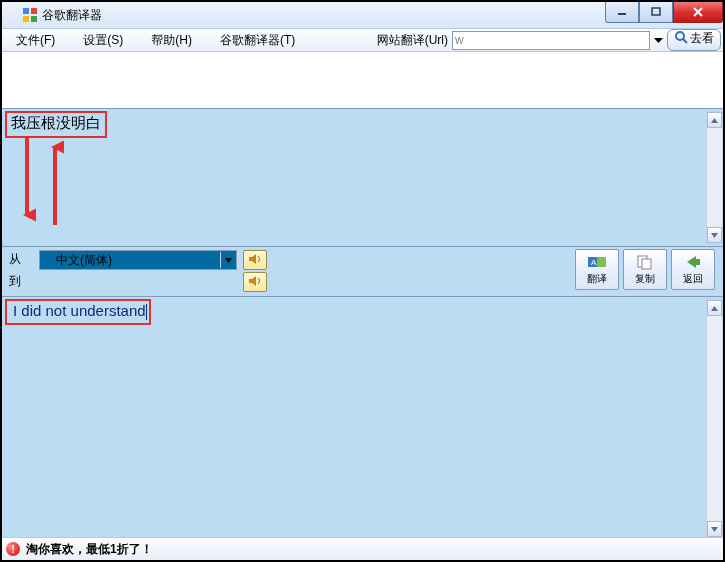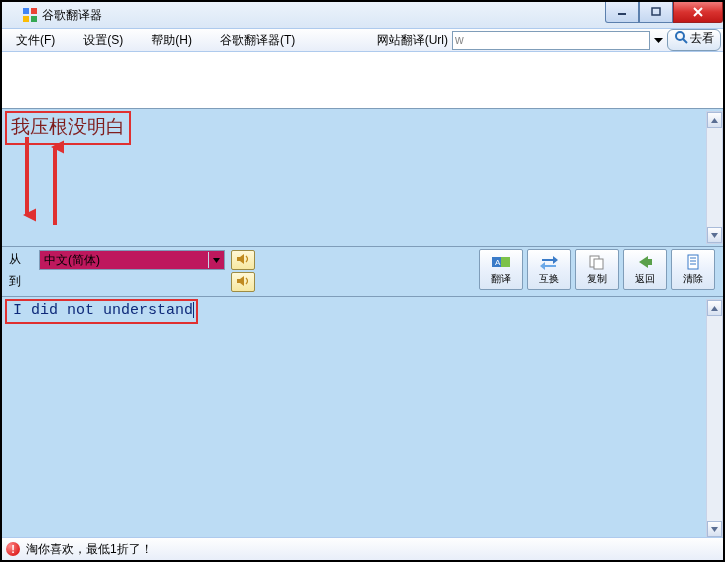--- a/index.html
+++ b/index.html
@@ -16,46 +16,46 @@
   .menuitem{padding:2px 6px;color:#000}
   .url-area{margin-left:auto;display:flex;align-items:center;gap:4px;padding-right:2px}
   .url-label{color:#000}
   .url-input{width:192px;height:17px;border:1px solid #7f9db9;font-size:12px;padding:0 2px;background:#fff;color:#888}
   .go-btn{height:20px;padding:0 6px;border:1px solid #7f9db9;border-radius:6px;background:linear-gradient(#fff,#dbe7f6);display:flex;gap:2px}
   .go-btn svg{display:block}
   
   .whitespace{height:56px;background:#fff}
   
   .src-panel{height:137px;background:#bcdcf4;border-top:1px solid #7f9db9;border-bottom:1px solid #7f9db9;position:relative}
-  .src-text-box{position:absolute;left:3px;top:2px;padding:1px 4px 3px 4px;border:2px solid #e03030;color:#7f1d1d;font-size:19px;font-family:"SimSun"}
+  .src-text-box{position:absolute;left:3px;top:2px;padding:1px 4px 3px 4px;border:2px solid #e03030;color:#000000;font-size:15px;font-family:"SimSun"}
   .annot-arrow{position:absolute}
   .scrollbar{position:absolute;right:0;top:2px;width:15px;bottom:2px;background:#e9eef6;border:1px solid #c8d3e8}
   .sb-btn{height:14px;background:linear-gradient(#fdfdfe,#d7e1f1);border:1px solid #a9bbd9;display:flex;align-items:center;justify-content:center}
   .sb-btn.bottom{position:absolute;bottom:0;left:0;right:0}
   
   .lang-bar{height:45px;background:#bcdcf4;border-bottom:1px solid #7f9db9;display:flex;align-items:flex-start;padding:2px 4px;position:relative}
   .lang-labels{width:30px;display:flex;flex-direction:column;gap:5px;padding-top:2px;padding-left:3px}
   .lang-selects{display:flex;flex-direction:column;gap:2px;padding-top:1px}
-  .combo{width:180px;height:18px;border:1px solid #7f9db9;background:#be185d;display:flex;align-items:center;justify-content:space-between;padding-left:4px}
+  .combo{width:180px;height:18px;border:1px solid #7f9db9;background:#0369a1;display:flex;align-items:center;justify-content:space-between;padding-left:16px}
   .combo-arrow{width:15px;height:16px;border-left:1px solid #c8d3e8;display:flex;align-items:center;justify-content:center}
   .speaker-col{display:flex;flex-direction:column;gap:2px;padding-top:1px;margin-left:6px}
   .speaker{width:22px;height:18px;border:1px solid #9c8b45;border-radius:2px;background:linear-gradient(#fff8d7,#f7e8a1);display:flex;align-items:center;justify-content:center}
   
   .actions{position:absolute;right:8px;top:2px;display:flex;gap:4px}
   .act-btn{width:42px;height:39px;border:1px solid #7f9db9;border-radius:2px;background:linear-gradient(#fff,#eaf1fc 50%,#dbe7f6);display:flex;flex-direction:column;align-items:center;justify-content:center;gap:1px}
   .act-btn .ico{width:22px;height:18px;display:flex;align-items:center;justify-content:center}
   .act-btn .lbl{font-size:10px;color:#000}
   
   .out-panel{height:243px;background:#bcdcf4;position:relative}
-  .out-text-box{position:absolute;left:3px;top:2px;padding:1px 2px 3px 6px;border:2px solid #e03030;color:#0e2a7a;font-size:15px;font-family:Liberation Mono, monospace}
+  .out-text-box{position:absolute;left:3px;top:2px;padding:1px 2px 3px 6px;border:2px solid #e03030;color:#0e2a7a;font-size:15px;font-family:Liberation Sans, sans-serif}
   .out-text-box .caret{border-right:1px solid #0e2a7a;margin-left:0;display:inline-block;height:16px;vertical-align:middle}
   
   .statusbar{position:absolute;left:0;right:0;bottom:0;height:22px;background:linear-gradient(#fefefe,#e8eef9);border-top:1px solid #aecaed;display:flex;align-items:center;padding-left:4px;gap:6px}
   .err-ico{width:14px;height:14px;border-radius:50%;background:radial-gradient(circle at 30% 30%,#ff8888,#d40000);display:flex;align-items:center;justify-content:center;color:#fff;font-weight:bold;font-size:11px}
-  .status-text{font-weight:normal;color:#000}
+  .status-text{font-weight:bold;color:#000}
 </style>
 </head>
 <body>
 
 <div class="window">
 
   <div class="titlebar">
     <span class="app-icon">
       <svg width="16" height="16">
           <rect x="1" y="1" width="6" height="6" fill="#4285f4"></rect>
@@ -179,55 +179,35 @@
               <rect x="1" y="3" width="9" height="10" fill="#3a7bc8"></rect>
               <rect x="10" y="3" width="9" height="10" fill="#7cc24a"></rect>
               <text x="4" y="11" font-size="8" fill="#fff">A</text>
             </svg>
           </span>
         <span class="lbl">翻译</span>
       </div>
       <div class="act-btn">
         <span class="ico">
             <svg width="20" height="16">
-              <path d="M3 5 L14 5 L14 2 L19 6 L14 10 L14 7 L3 7 Z" fill="#3a7bc8"></path>
-              <path d="M17 11 L6 11 L6 8 L1 12 L6 16 L6 13 L17 13 Z" fill="#6aa8e8"></path>
-            </svg>
-          </span>
-        <span class="lbl">互换</span>
-      </div>
-      <div class="act-btn">
-        <span class="ico">
-            <svg width="20" height="16">
               <rect x="3" y="2" width="9" height="11" fill="#fff" stroke="#888"></rect>
               <rect x="7" y="5" width="9" height="10" fill="#fff" stroke="#888"></rect>
             </svg>
           </span>
         <span class="lbl">复制</span>
       </div>
       <div class="act-btn">
         <span class="ico">
             <svg width="20" height="16">
               <path d="M13 2 L4 8 L13 14 Z" fill="#5aa04a"></path>
               <rect x="12" y="5" width="5" height="6" fill="#5aa04a"></rect>
             </svg>
           </span>
         <span class="lbl">返回</span>
       </div>
-      <div class="act-btn">
-        <span class="ico">
-            <svg width="20" height="16">
-              <rect x="5" y="1" width="10" height="14" fill="#fff" stroke="#3a7bc8"></rect>
-              <line x1="7" y1="4" x2="13" y2="4" stroke="#3a7bc8"></line>
-              <line x1="7" y1="7" x2="13" y2="7" stroke="#3a7bc8"></line>
-              <line x1="7" y1="10" x2="13" y2="10" stroke="#3a7bc8"></line>
-            </svg>
-          </span>
-        <span class="lbl">清除</span>
-      </div>
     </div>
   </div>
 
   <div class="out-panel">
     <span class="out-text-box"><span>I did not understand</span><span class="caret"></span></span>
     <div class="scrollbar">
       <div class="sb-btn">
           <svg width="7" height="5">
             <path d="M0 5 L7 5 L3.5 0 Z" fill="#5a6e93"></path>
           </svg>

